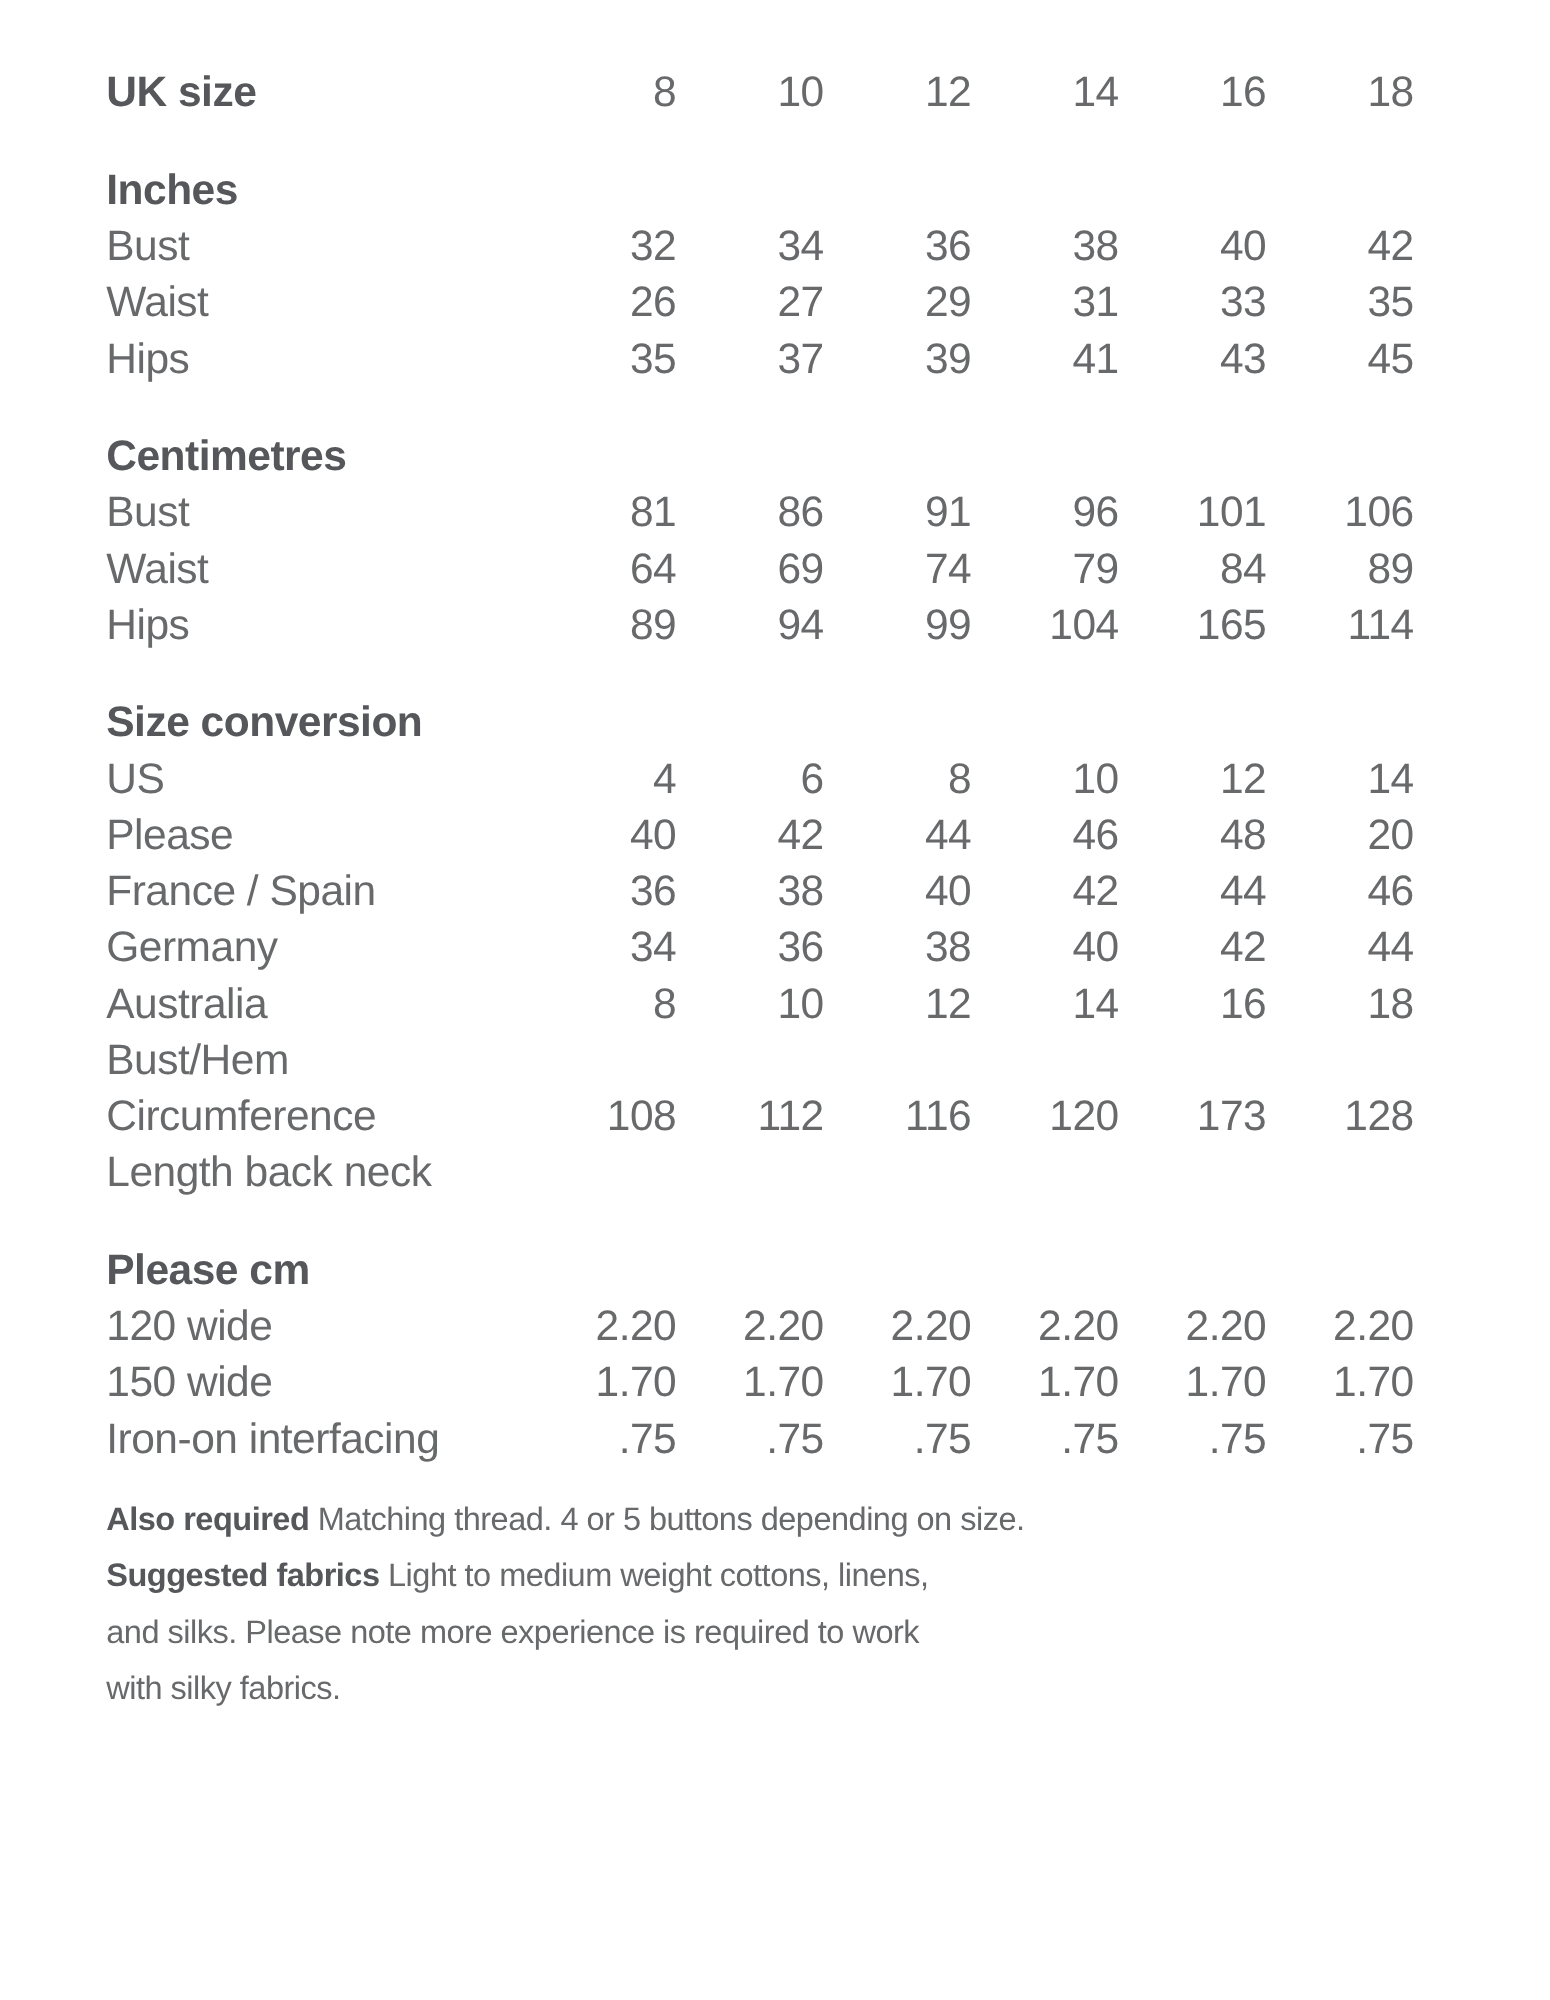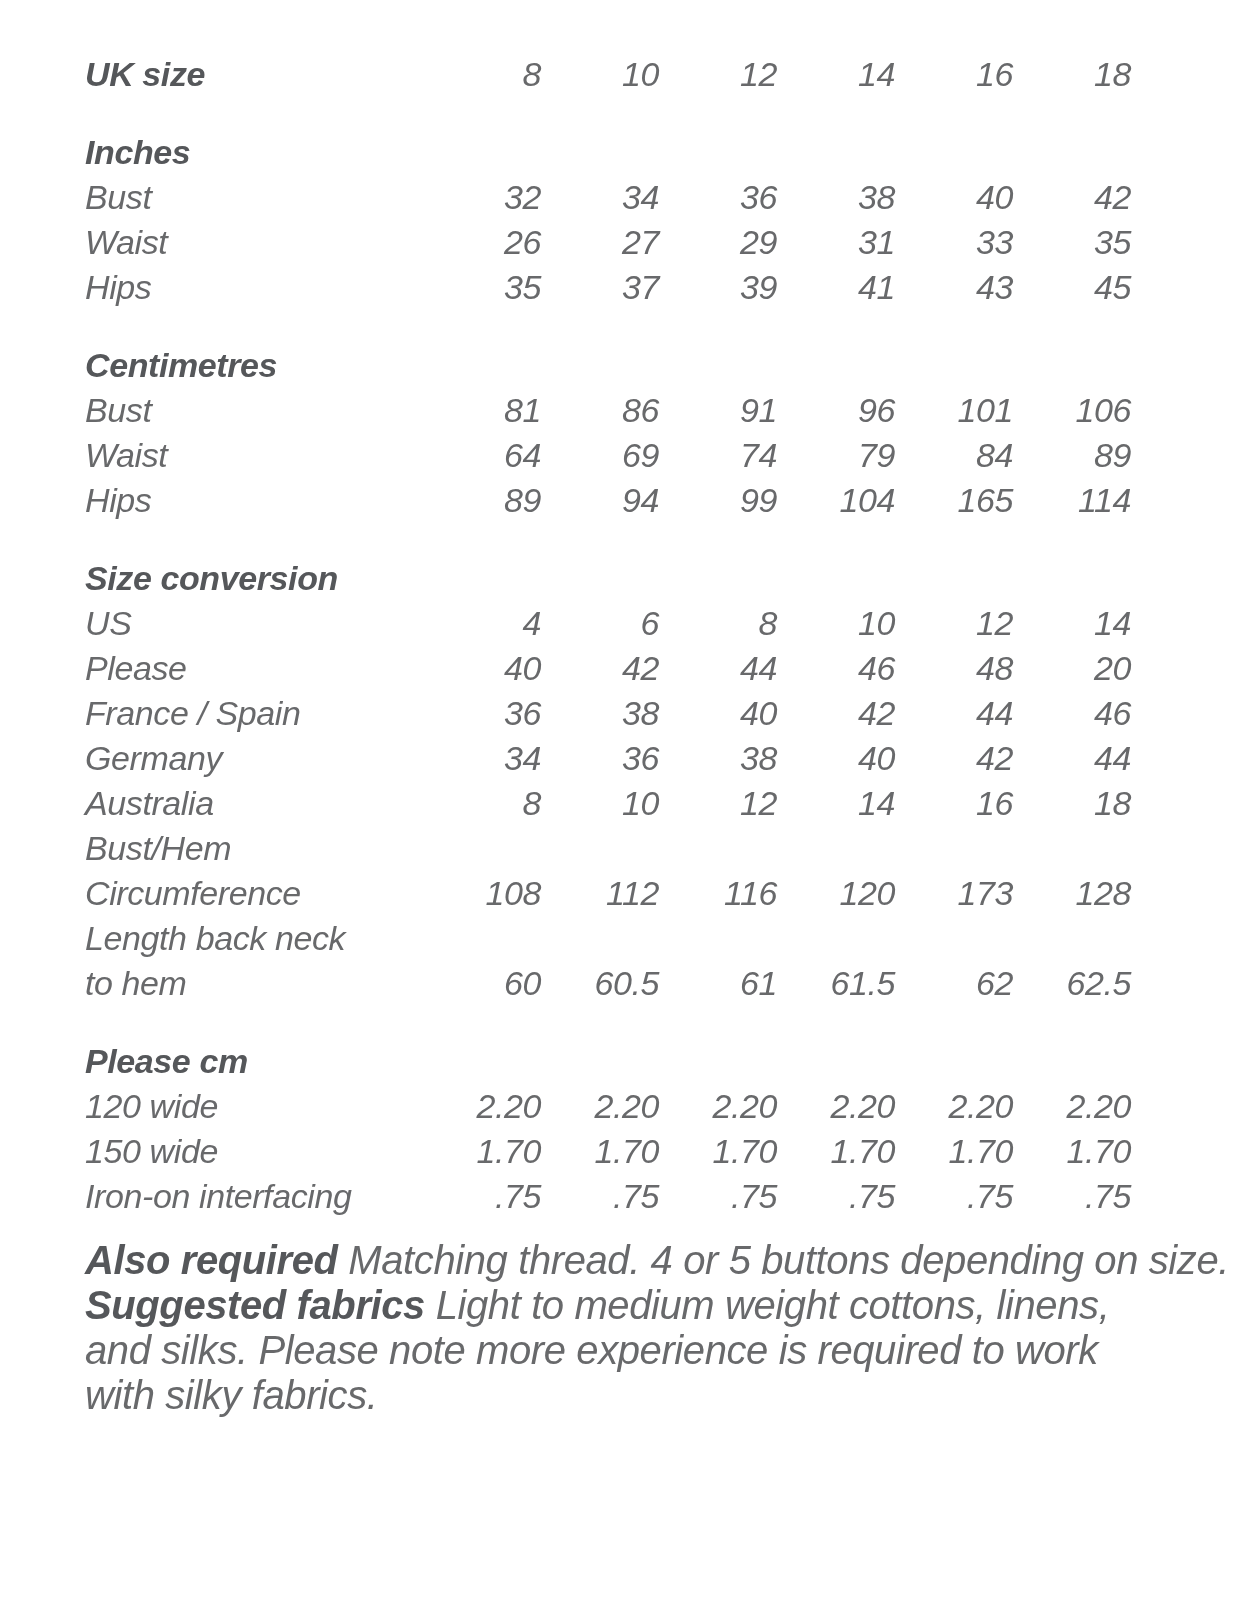--- a/index.html
+++ b/index.html
@@ -9,21 +9,20 @@
   }
   body {
     width: 1240px;
     height: 1600px;
     font-family: "Liberation Sans", sans-serif;
     color: #68696b;
     overflow: hidden;
   }
   .page {
     padding: 52px 0 0 85px;
-    font-style: italic;
   }
   table.size-chart {
     border-collapse: collapse;
     table-layout: fixed;
     width: 1046px;
   }
   col.c-label { width: 338px; }
   col.c-num   { width: 118px; }
   td {
     padding: 0;
@@ -38,21 +37,21 @@
   .bold {
     font-weight: 700;
     color: #55575a;
   }
   tr.section-gap > td { padding-top: 33px; margin-left: 19px; }
   .notes {
     margin-top: 19px;
     width: 1100px;
   }
   .note-line {
-    font-size: 40px;
+    font-size: 26px;
     line-height: 45px;
     letter-spacing: -0.4px;
     white-space: nowrap;
   }
   .note-line .lead { margin-right: 0; }
 </style>
 </head>
 <body>
 
 <div class="page">
@@ -198,29 +197,20 @@
       <td class="num">108</td>
       <td class="num">112</td>
       <td class="num">116</td>
       <td class="num">120</td>
       <td class="num">173</td>
       <td class="num">128</td>
     </tr>
     <tr>
       <td class="label" colspan="7">Length back neck</td>
     </tr>
-    <tr>
-      <td class="label">to hem</td>
-      <td class="num">60</td>
-      <td class="num">60.5</td>
-      <td class="num">61</td>
-      <td class="num">61.5</td>
-      <td class="num">62</td>
-      <td class="num">62.5</td>
-    </tr>
 
     <tr class="section-gap">
       <td class="label bold" colspan="7">Please cm</td>
     </tr>
     <tr>
       <td class="label">120 wide</td>
       <td class="num">2.20</td>
       <td class="num">2.20</td>
       <td class="num">2.20</td>
       <td class="num">2.20</td>

